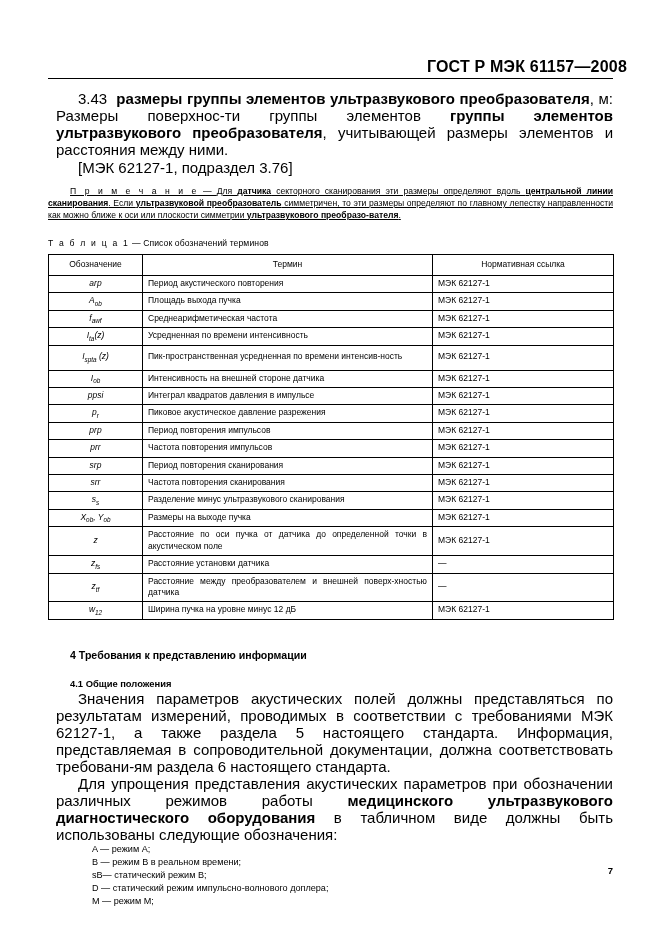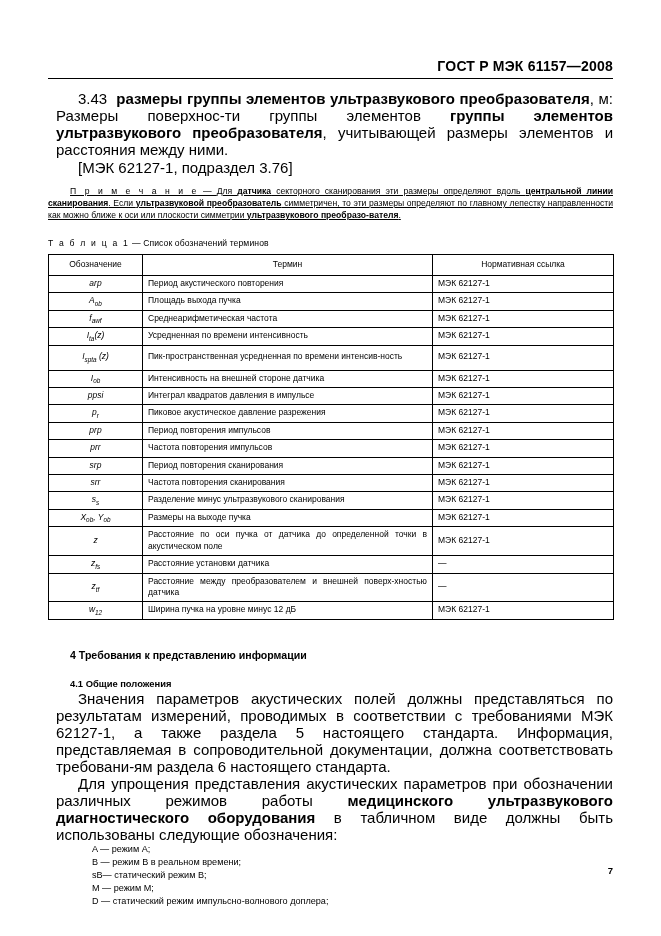--- a/index.html
+++ b/index.html
@@ -19,22 +19,22 @@
     height: 936px;
     background: #ffffff;
     overflow: hidden;
     box-sizing: border-box;
   }
 
   
   .header {
     position: absolute;
     top: 58px;
-    right: 48px;
-    font-size: 14px;
+    right: 34px;
+    font-size: 16px;
     font-weight: bold;
     letter-spacing: 0.2px;
     white-space: nowrap;
   }
   .header-rule {
     position: absolute;
     top: 78px;
     left: 48px;
     right: 48px;
     height: 1px;
@@ -291,20 +291,20 @@
     <h3 class="subsec">4.1  Общие положения</h3>
 
     <p class="para">Значения параметров акустических полей должны представляться по результатам измерений, проводимых в соответствии с требованиями МЭК 62127-1, а также раздела 5 настоящего стандарта. Информация, представляемая в сопроводительной документации, должна соответствовать требовани-ям раздела 6 настоящего стандарта.</p>
 
     <p class="para"><span>Для упрощения представления акустических параметров при обозначении различных режимов работы </span><b>медицинского ультразвукового диагностического оборудования</b><span> в табличном виде должны быть использованы следующие обозначения:</span></p>
 
     <ul class="modes">
         <li>A — режим A;</li>
         <li>B — режим B в реальном времени;</li>
         <li>sB— статический режим B;</li>
+        <li>D — статический режим импульсно-волнового доплера;</li>
         <li>M — режим M;</li>
-        <li>D — статический режим импульсно-волнового доплера;</li>
       </ul>
 
   </div>
 
   <div class="folio">7</div>
 </div>
 
 </body></html>

